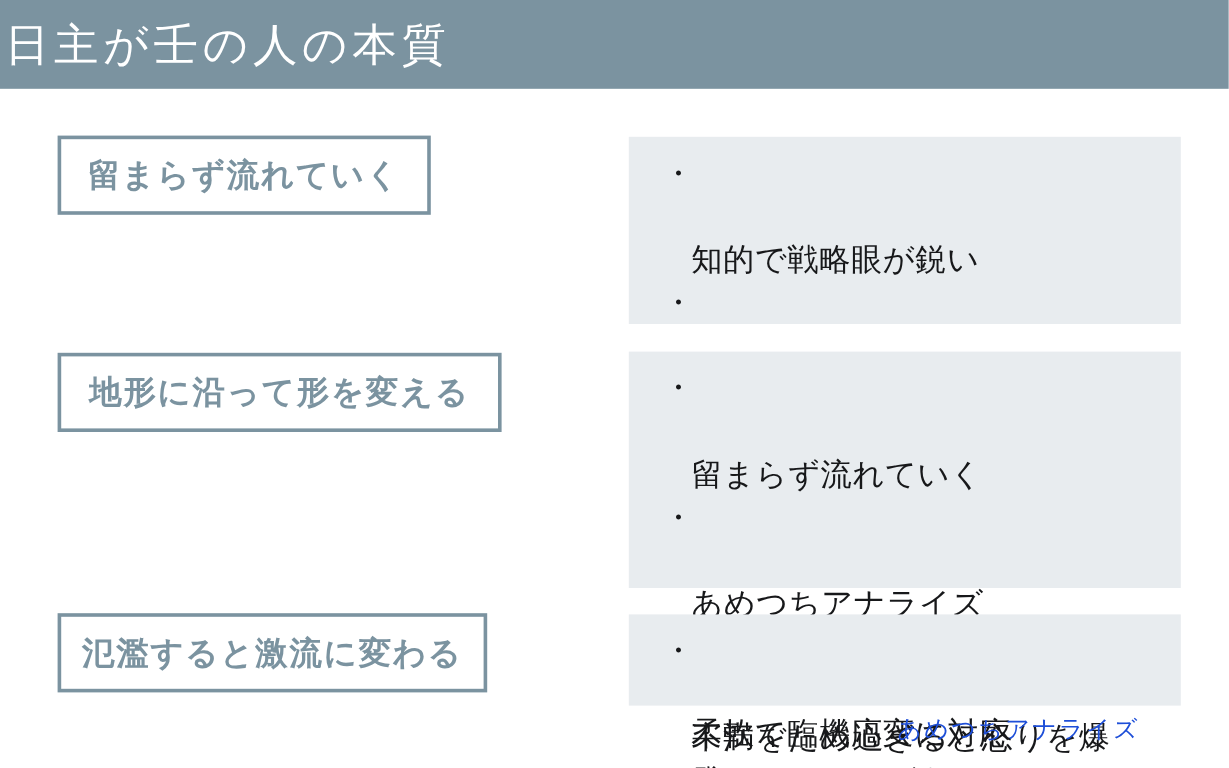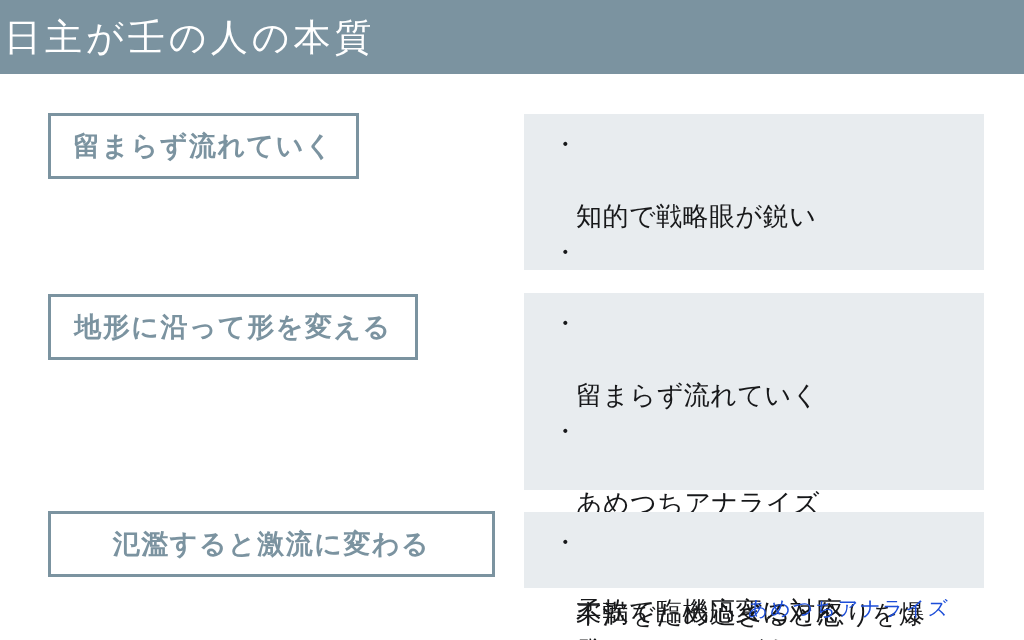--- a/index.html
+++ b/index.html
@@ -56,21 +56,21 @@
     color: #7b93a0;
     font-weight: bold;
     font-size: 27px;
     letter-spacing: 1.5px;
     line-height: 1;
     white-space: nowrap;
   }
 
   #label-box-1 { left: 48px; top: 113px; width: 311px; height: 66px; }
   #label-box-2 { left: 48px; top: 294px; width: 370px; height: 66px; }
-  #label-box-3 { left: 48px; top: 511px; width: 447px; height: 66px; }
+  #label-box-3 { left: 48px; top: 511px; width: 358px; height: 66px; }
 
   
   .bullet-panel {
     position: absolute;
     box-sizing: border-box;
     background: #e8ecef;
     padding: 12px 10px 12px 26px;
   }
   #bullet-panel-1 { left: 524px; top: 114px; width: 460px; height: 156px; }
   #bullet-panel-2 { left: 524px; top: 293px; width: 460px; height: 197px; }

